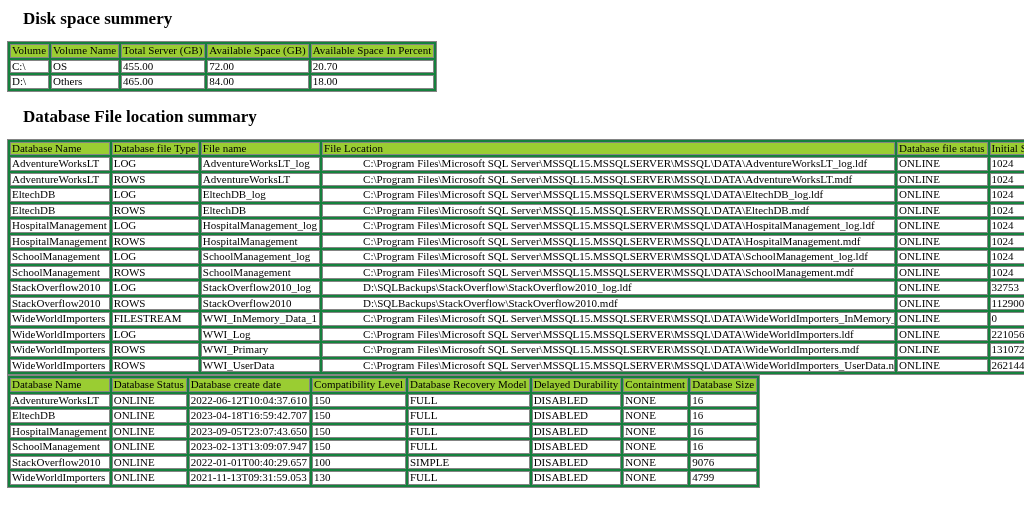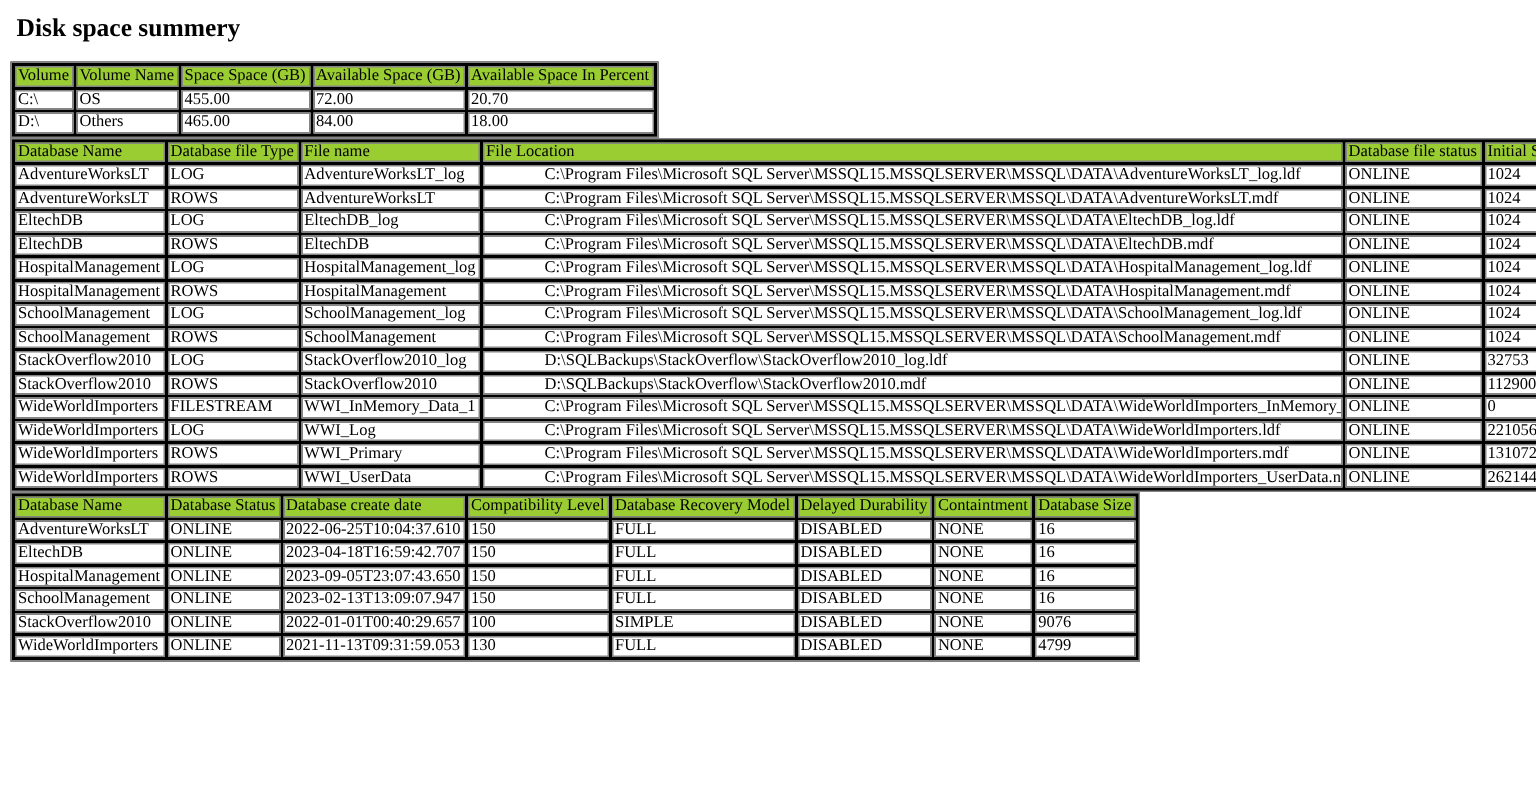--- a/index.html
+++ b/index.html
@@ -10,31 +10,31 @@
   body {
     font-family: "Liberation Serif", "DejaVu Serif", serif;
     color: var(--text-color, #000000);
     padding: 8px 7px;
     width: 1024px;
     box-sizing: border-box;
   }
   h3.section-title {
     font-size: 17px;
     font-weight: bold;
-    margin: 15px 0 12px 4px;
+    margin: 15px 0 12px 16px;
     color: var(--text-color, #000000);
   }
   h3.section-title.first {
     margin-top: 1px;
   }
   table.report-table {
     border-collapse: separate;
     border-spacing: 2px;
     border: 1px solid var(--table-border, #848484);
-    background: #000000;
+    background: #15803d;
   }
   table.report-table th,
   table.report-table td {
     border: 1px solid var(--table-border, #848484);
     font-size: 11px;
     line-height: 11.5px;
     padding: 0 2px 0 1px;
     text-align: left;
     font-weight: normal;
     white-space: nowrap;
@@ -55,21 +55,21 @@
 </head>
 <body>
 
 <div class="report-section">
   <h3 class="section-title first">Disk space summery</h3>
   <table class="report-table" id="table-disk-space">
       <thead>
         <tr>
           <th>Volume</th>
           <th>Volume Name</th>
-          <th>Space Space (GB)</th>
+          <th>Total Server (GB)</th>
           <th>Available Space (GB)</th>
           <th>Available Space In Percent</th>
         </tr>
       </thead>
       <tbody>
         <tr>
           <td>C:\</td>
           <td>OS</td>
           <td>455.00</td>
           <td>72.00</td>
@@ -80,20 +80,21 @@
           <td>Others</td>
           <td>465.00</td>
           <td>84.00</td>
           <td>18.00</td>
         </tr>
       </tbody>
     </table>
 </div>
 
 <div class="report-section">
+  <h3 class="section-title">Database File location summary</h3>
   <table class="report-table" id="table-file-location">
       <thead>
         <tr>
           <th>Database Name</th>
           <th>Database file Type</th>
           <th>File name</th>
           <th>File Location</th>
           <th>Database file status</th>
           <th>Initial Size</th>
           <th>Maximum Size</th>
@@ -241,21 +242,21 @@
           <th>Database Recovery Model</th>
           <th>Delayed Durability</th>
           <th>Containtment</th>
           <th>Database Size</th>
         </tr>
       </thead>
       <tbody>
         <tr>
           <td>AdventureWorksLT</td>
           <td>ONLINE</td>
-          <td>2022-06-25T10:04:37.610</td>
+          <td>2022-06-12T10:04:37.610</td>
           <td>150</td>
           <td>FULL</td>
           <td>DISABLED</td>
           <td>NONE</td>
           <td>16</td>
         </tr>
         <tr>
           <td>EltechDB</td>
           <td>ONLINE</td>
           <td>2023-04-18T16:59:42.707</td>

